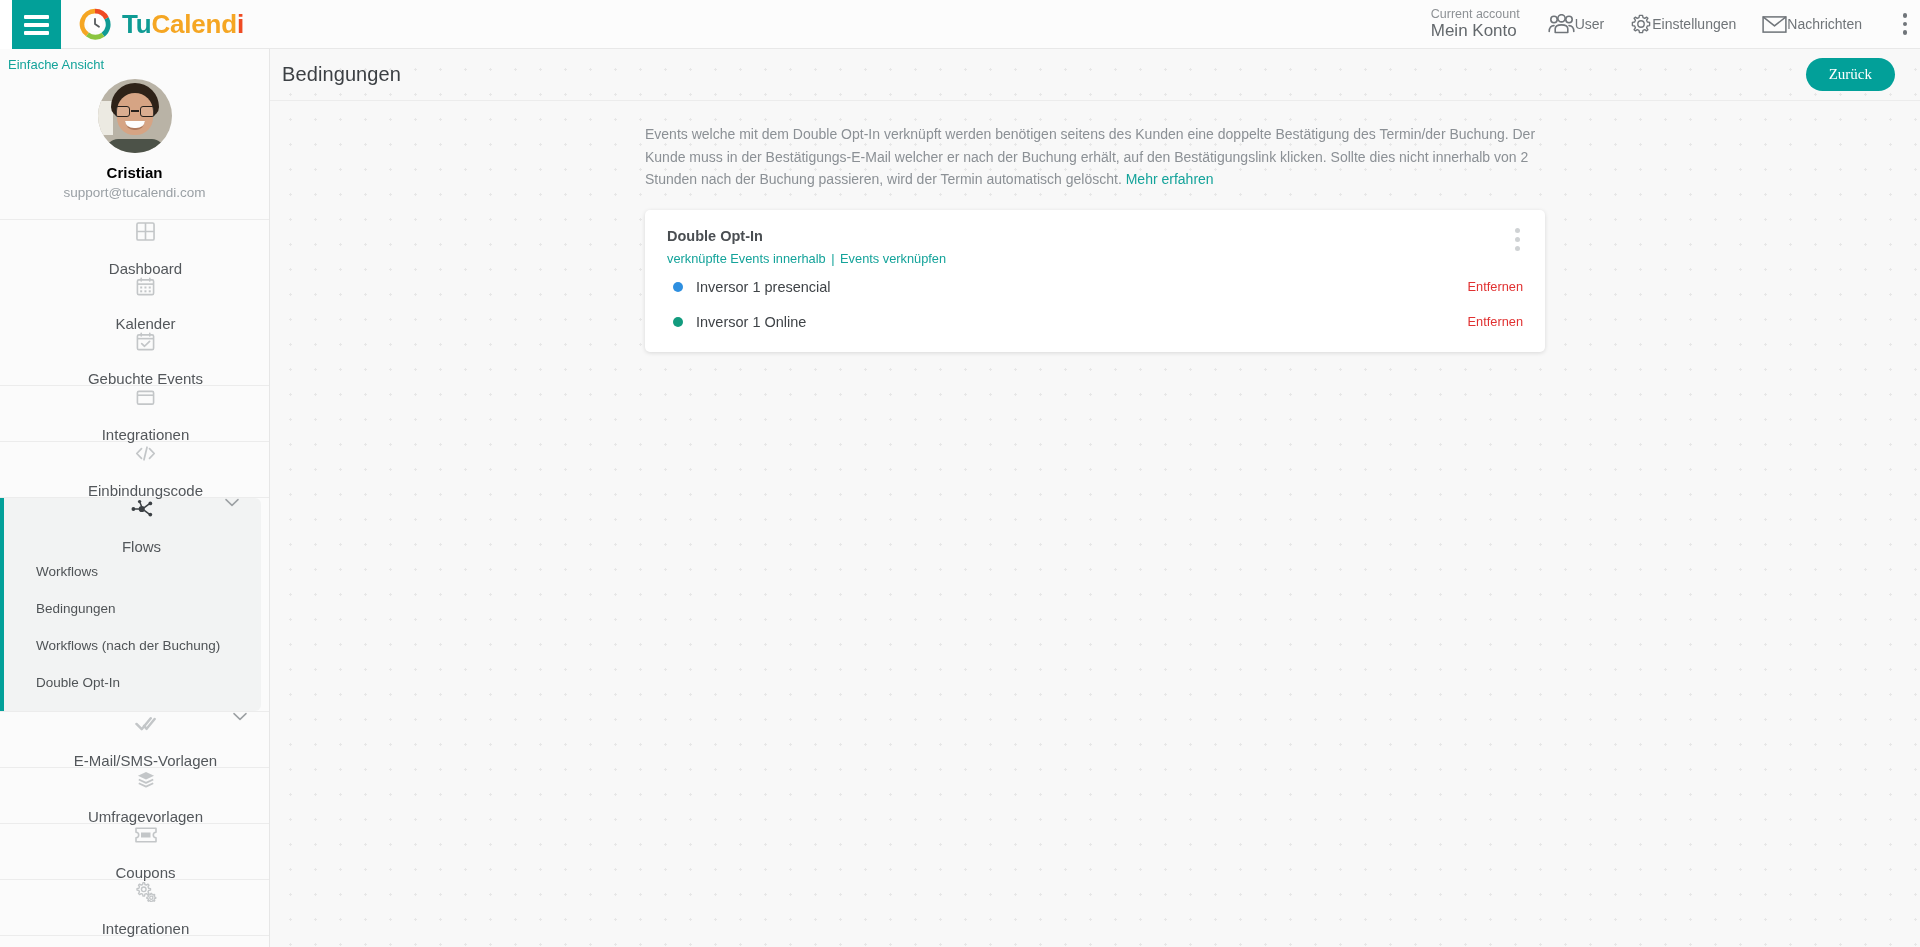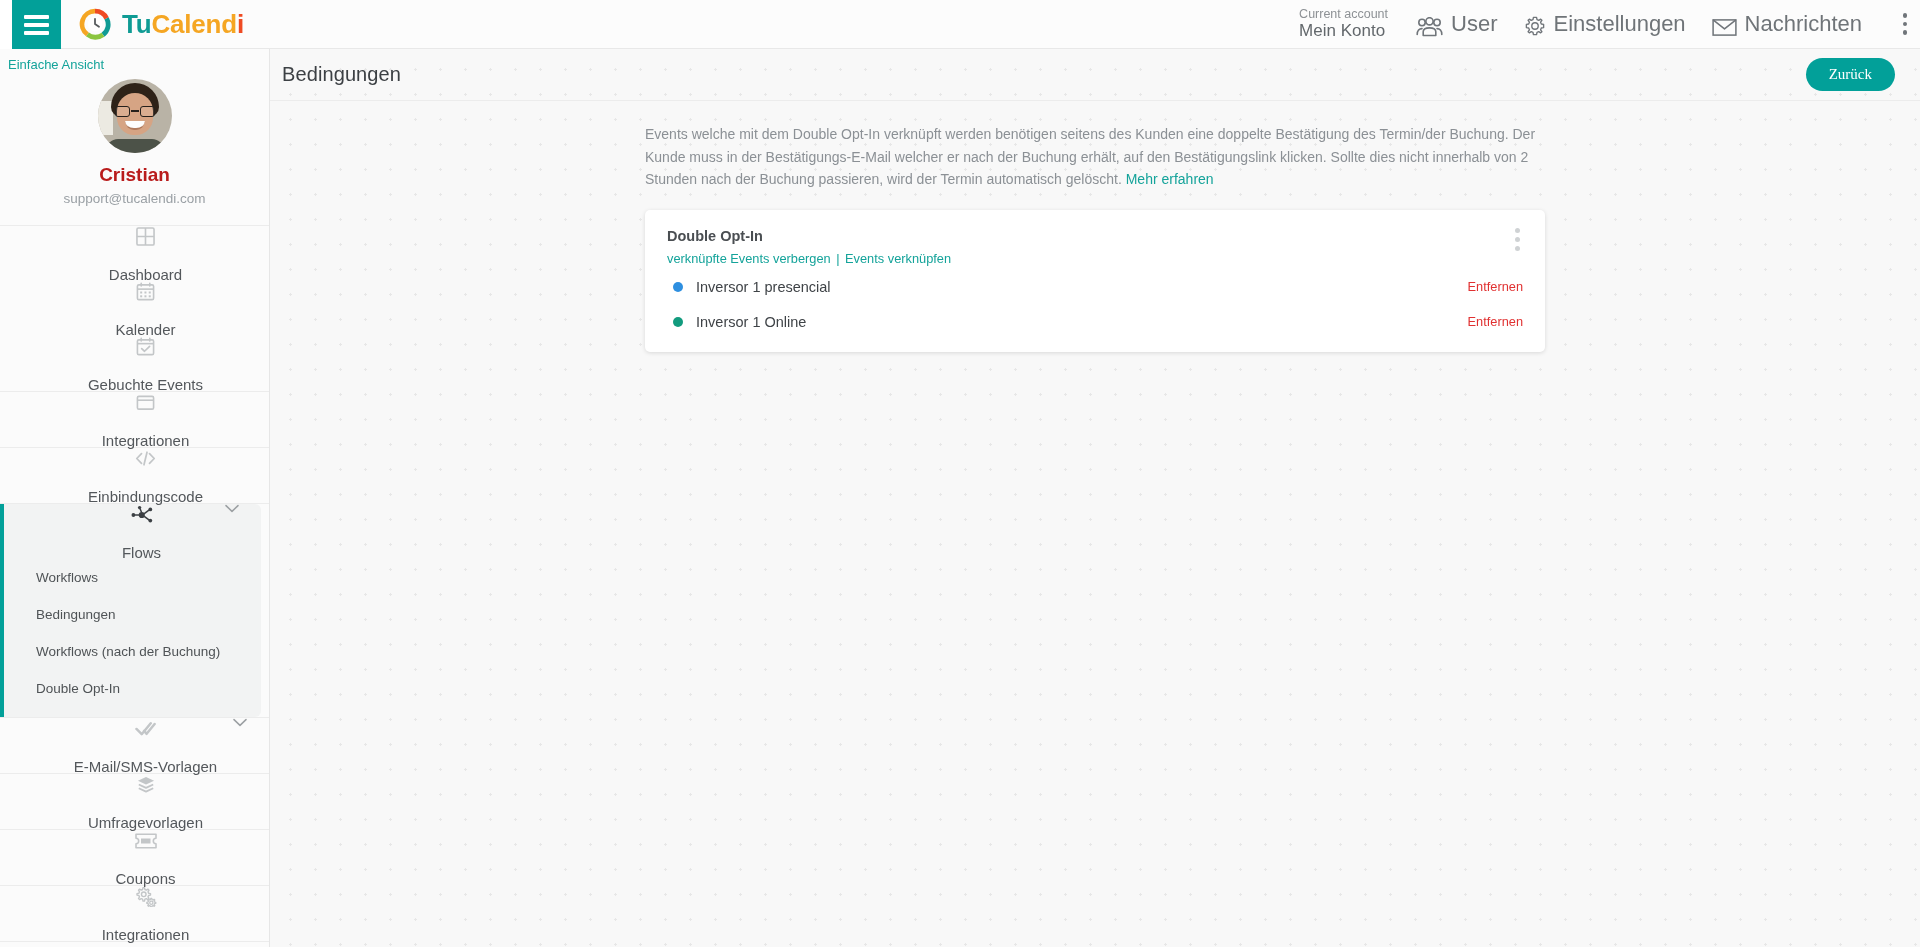--- a/index.html
+++ b/index.html
@@ -76,24 +76,24 @@
     line-height: 1.12;
     text-align: left;
     color: #6f7478;
     padding-right: 2px;
   }
   #current-account .ca-label { font-size: 12.5px; color: #8d9195; display: block; }
   #current-account .ca-value { font-size: 17px; color: #63686c; display: block; }
 
   .topnav-item {
     display: flex;
-    align-items: flex-end;
-    gap: 8px;
+    align-items: center;
+    gap: 0;
     color: #6f7478;
-    font-size: 22px;
+    font-size: 14px;
     cursor: pointer;
     white-space: nowrap;
   }
   .topnav-item svg { display: block; }
 
   #kebab-top {
     width: 26px;
     height: 34px;
     display: flex;
     flex-direction: column;
@@ -180,23 +180,23 @@
     width: 58px; height: 20px;
     border-radius: 12px 12px 0 0;
     background: #4c5248;
   }
   #avatar .bg-l {
     position: absolute; left: 0; top: 22px;
     width: 15px; height: 34px;
     background: #eceae2;
   }
   #profile-name {
-    font-size: 19px;
+    font-size: 15px;
     font-weight: bold;
-    color: #b91c1c;
+    color: #000000;
     line-height: 1.4;
   }
   #profile-email {
     font-size: 13.5px;
     color: #9aa0a5;
     line-height: 1.5;
   }
 
   .nav-sep { height: 1px; background: #ececec; margin: 0; }
 
@@ -630,21 +630,21 @@
 
       <div id="card-kebab">
         <i></i>
         <i></i>
         <i></i>
       </div>
 
       <div id="card-title">Double Opt-In</div>
 
       <div id="card-links">
-        <span>verknüpfte Events verbergen</span><span class="sep"> | </span><span>Events verknüpfen</span>
+        <span>verknüpfte Events innerhalb</span><span class="sep"> | </span><span>Events verknüpfen</span>
       </div>
 
       <div class="event-row">
         <span class="event-dot" style="background:#2e8fe0"></span>
         <span class="event-name">Inversor 1 presencial</span>
         <span class="event-remove">Entfernen</span>
       </div>
 
       <div class="event-row">
         <span class="event-dot" style="background:#129b7e"></span>

